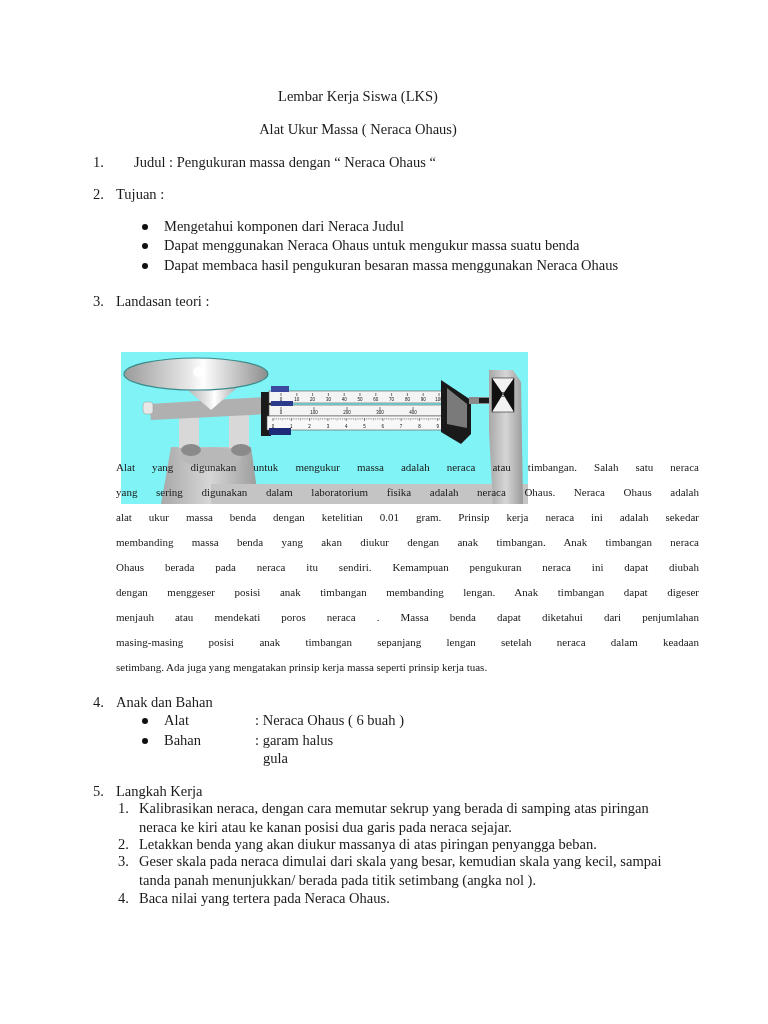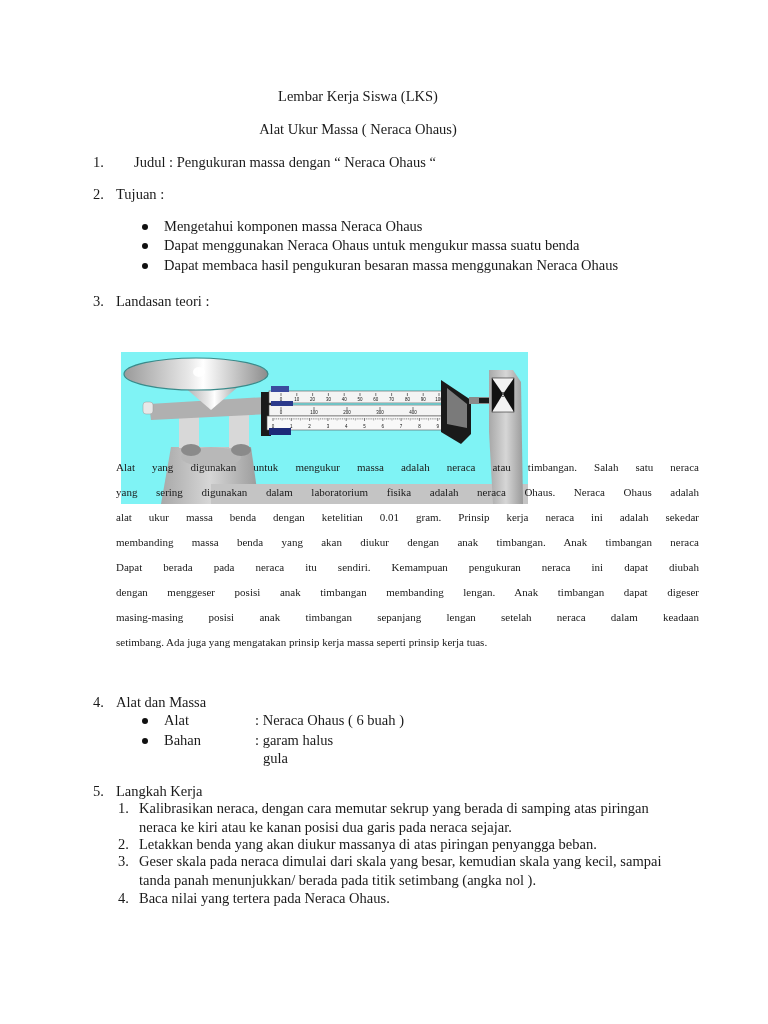--- a/index.html
+++ b/index.html
@@ -37,21 +37,21 @@
   <span class="num" style="left:93px; top:154px;">1.</span>
   <span class="abs" style="left:116px; top:154px;margin-left:18px;">Judul : Pengukuran massa dengan “ Neraca Ohaus “</span>
 </div>
 
 <div>
   <span class="num" style="left:93px; top:186px;">2.</span>
   <span class="abs" style="left:116px; top:186px;">Tujuan :</span>
 
   <div>
     <span class="bullet" style="left:142px; top:224px;"></span>
-    <span class="abs" style="left:164px; top:218px;">Mengetahui komponen massa Neraca Ohaus</span>
+    <span class="abs" style="left:164px; top:218px;">Mengetahui komponen dari Neraca Judul</span>
   </div>
   <div>
     <span class="bullet" style="left:142px; top:243px;"></span>
     <span class="abs" style="left:164px; top:237px;">Dapat menggunakan Neraca Ohaus untuk mengukur massa suatu benda</span>
   </div>
   <div>
     <span class="bullet" style="left:142px; top:263px;"></span>
     <span class="abs" style="left:164px; top:257px;">Dapat membaca hasil pengukuran besaran massa menggunakan Neraca Ohaus</span>
   </div>
 </div>
@@ -266,30 +266,31 @@
     <path d="M371 26 L382 42 L371 60 Z" fill="#111"></path>
     <path d="M393 26 L382 42 L393 60 Z" fill="#111"></path>
     <text x="382" y="45" font-size="7" text-anchor="middle" fill="#111" font-family="Liberation Sans, sans-serif">0</text>
   </svg>
 
   <div class="para" style="top:455px;">
     <span class="line">Alat yang digunakan untuk mengukur massa adalah neraca atau timbangan. Salah satu neraca</span>
     <span class="line">yang sering digunakan dalam laboratorium fisika adalah neraca Ohaus. Neraca Ohaus adalah</span>
     <span class="line">alat ukur massa benda dengan ketelitian 0.01 gram. Prinsip kerja neraca ini adalah sekedar</span>
     <span class="line">membanding massa benda yang akan diukur dengan anak timbangan. Anak timbangan neraca</span>
-    <span class="line">Dapat berada pada neraca itu sendiri. Kemampuan pengukuran neraca ini dapat diubah</span>
+    <span class="line">Ohaus berada pada neraca itu sendiri. Kemampuan pengukuran neraca ini dapat diubah</span>
     <span class="line">dengan menggeser posisi anak timbangan membanding lengan. Anak timbangan dapat digeser</span>
+    <span class="line">menjauh atau mendekati poros neraca . Massa benda dapat diketahui dari penjumlahan</span>
     <span class="line">masing-masing posisi anak timbangan sepanjang lengan setelah neraca dalam keadaan</span>
     <span class="line last">setimbang. Ada juga yang mengatakan prinsip kerja massa seperti prinsip kerja tuas.</span>
   </div>
 </div>
 
 <div>
   <span class="num" style="left:93px; top:694px;">4.</span>
-  <span class="abs" style="left:116px; top:694px;">Alat dan Massa</span>
+  <span class="abs" style="left:116px; top:694px;">Anak dan Bahan</span>
 
   <div>
     <span class="bullet" style="left:142px; top:718px;"></span>
     <span class="abs" style="left:164px; top:712px;">Alat</span>
     <span class="abs" style="left:255px; top:712px;">: Neraca Ohaus ( 6 buah )</span>
   </div>
   <div>
     <span class="bullet" style="left:142px; top:738px;"></span>
     <span class="abs" style="left:164px; top:732px;">Bahan</span>
     <span class="abs" style="left:255px; top:732px;">: garam halus</span>

